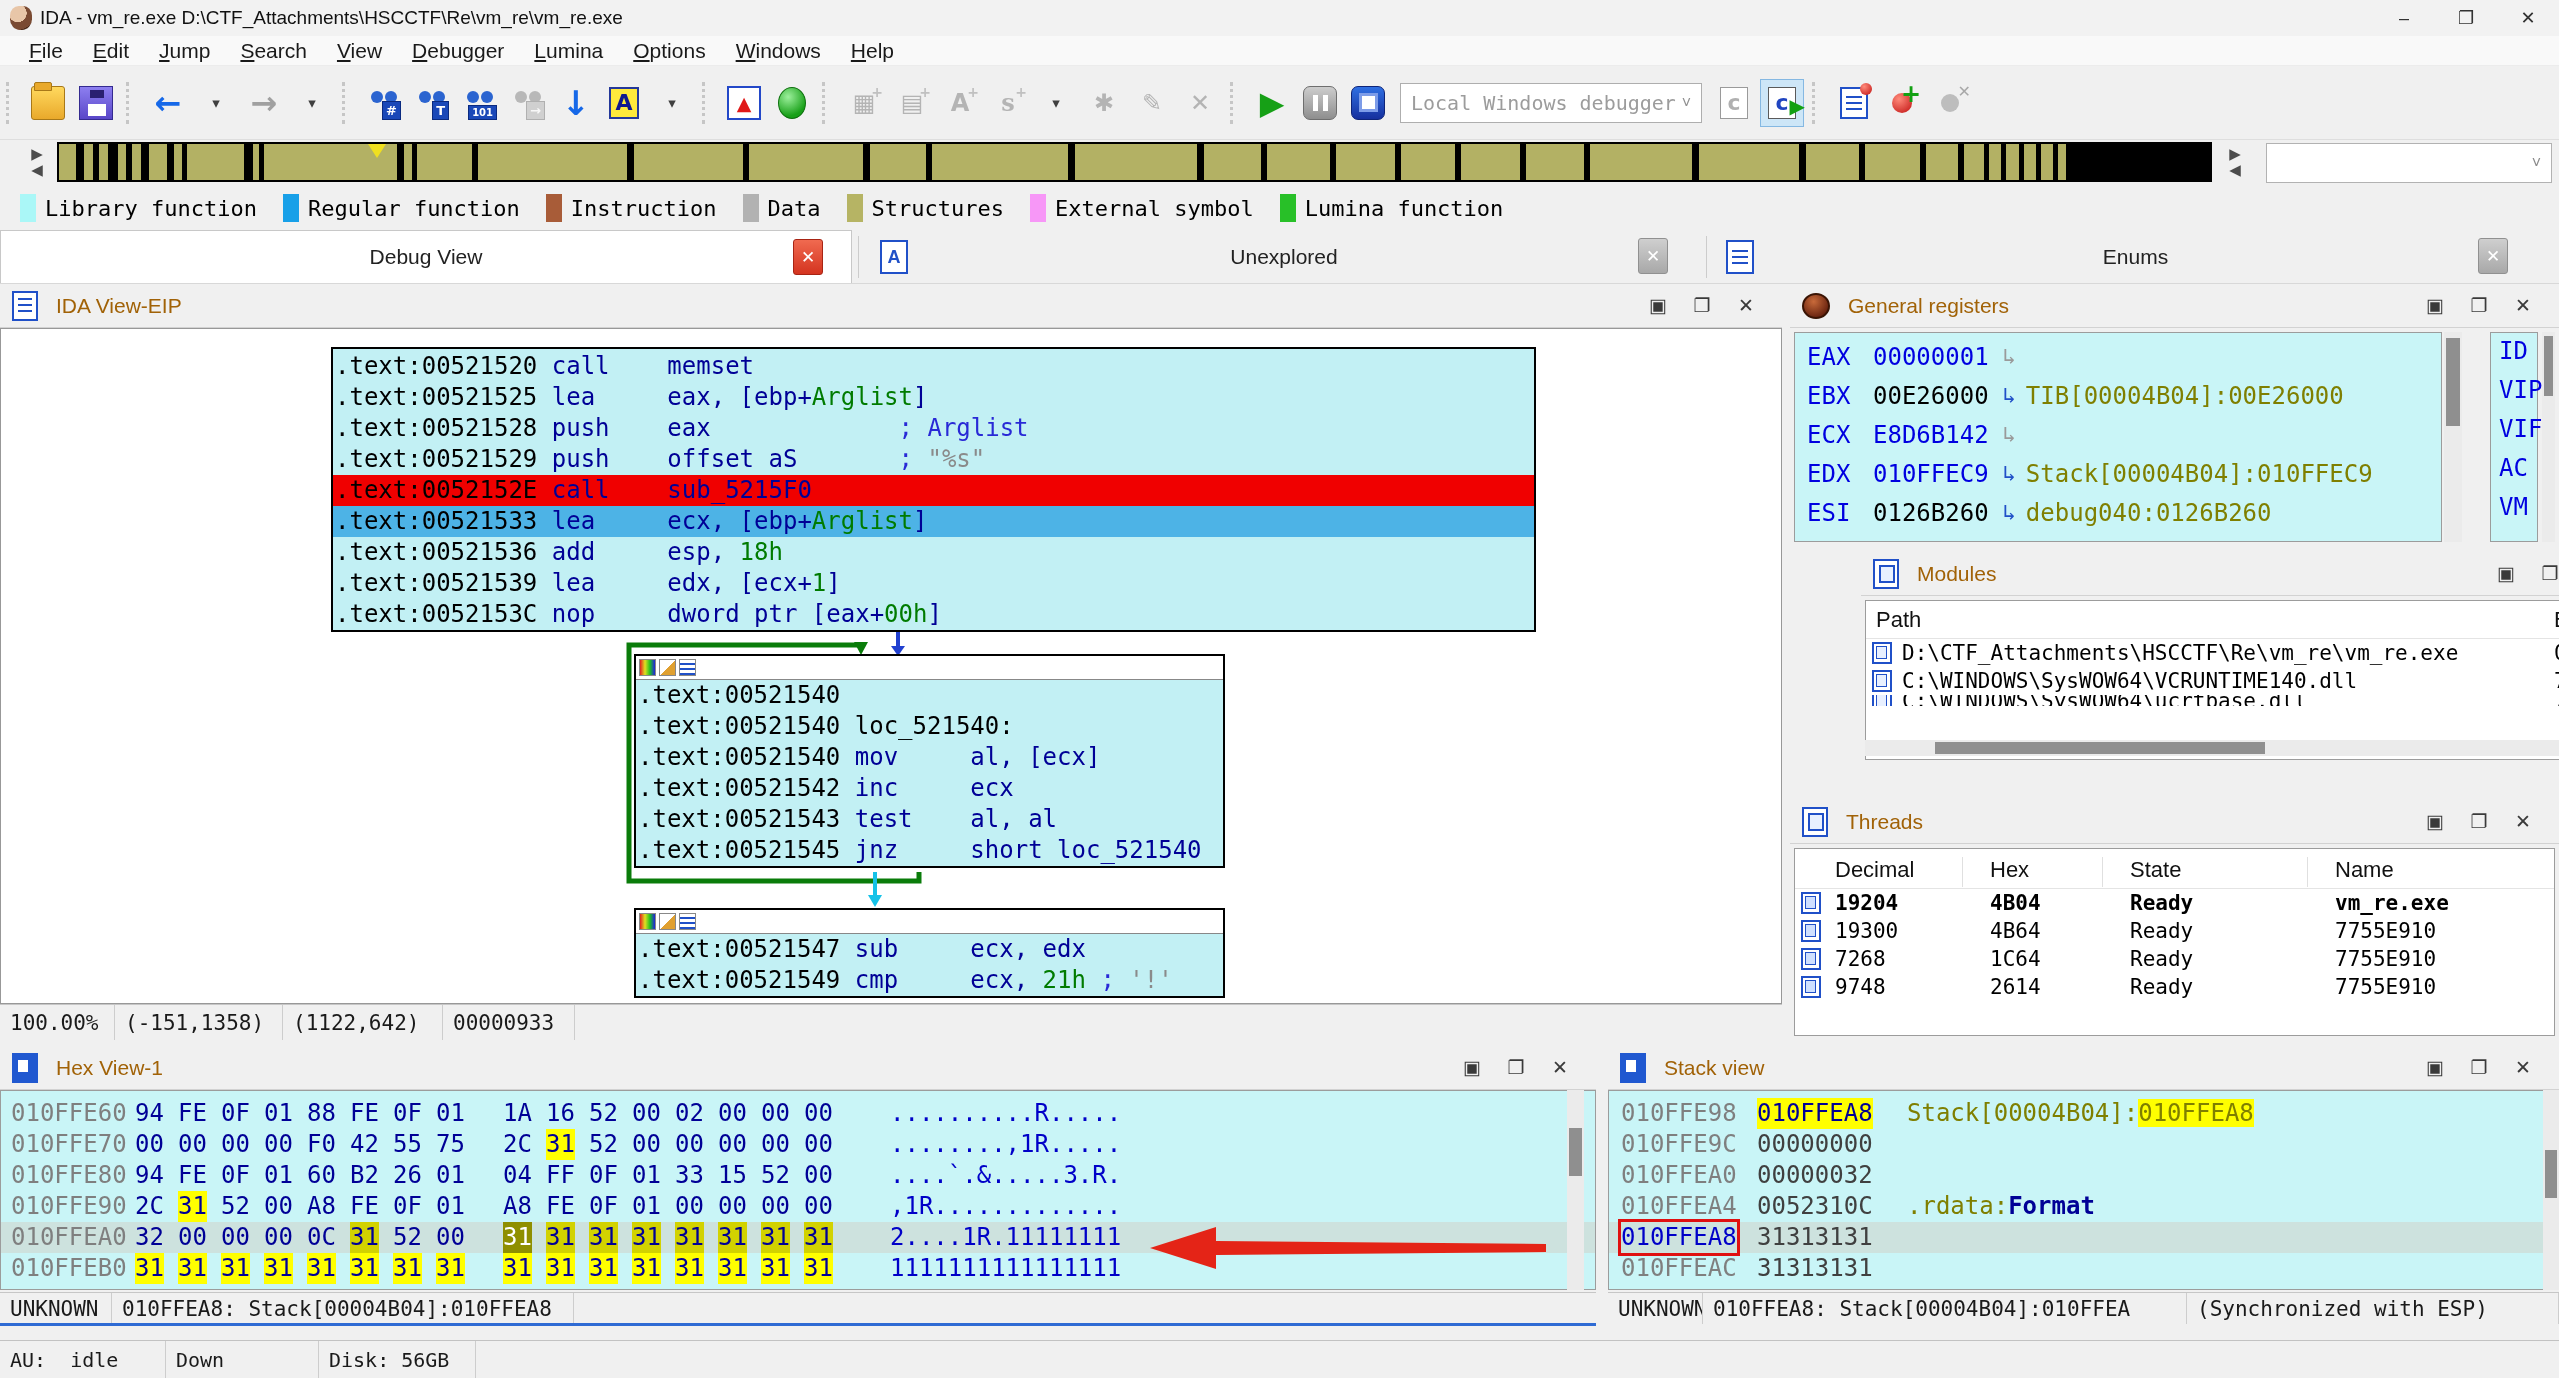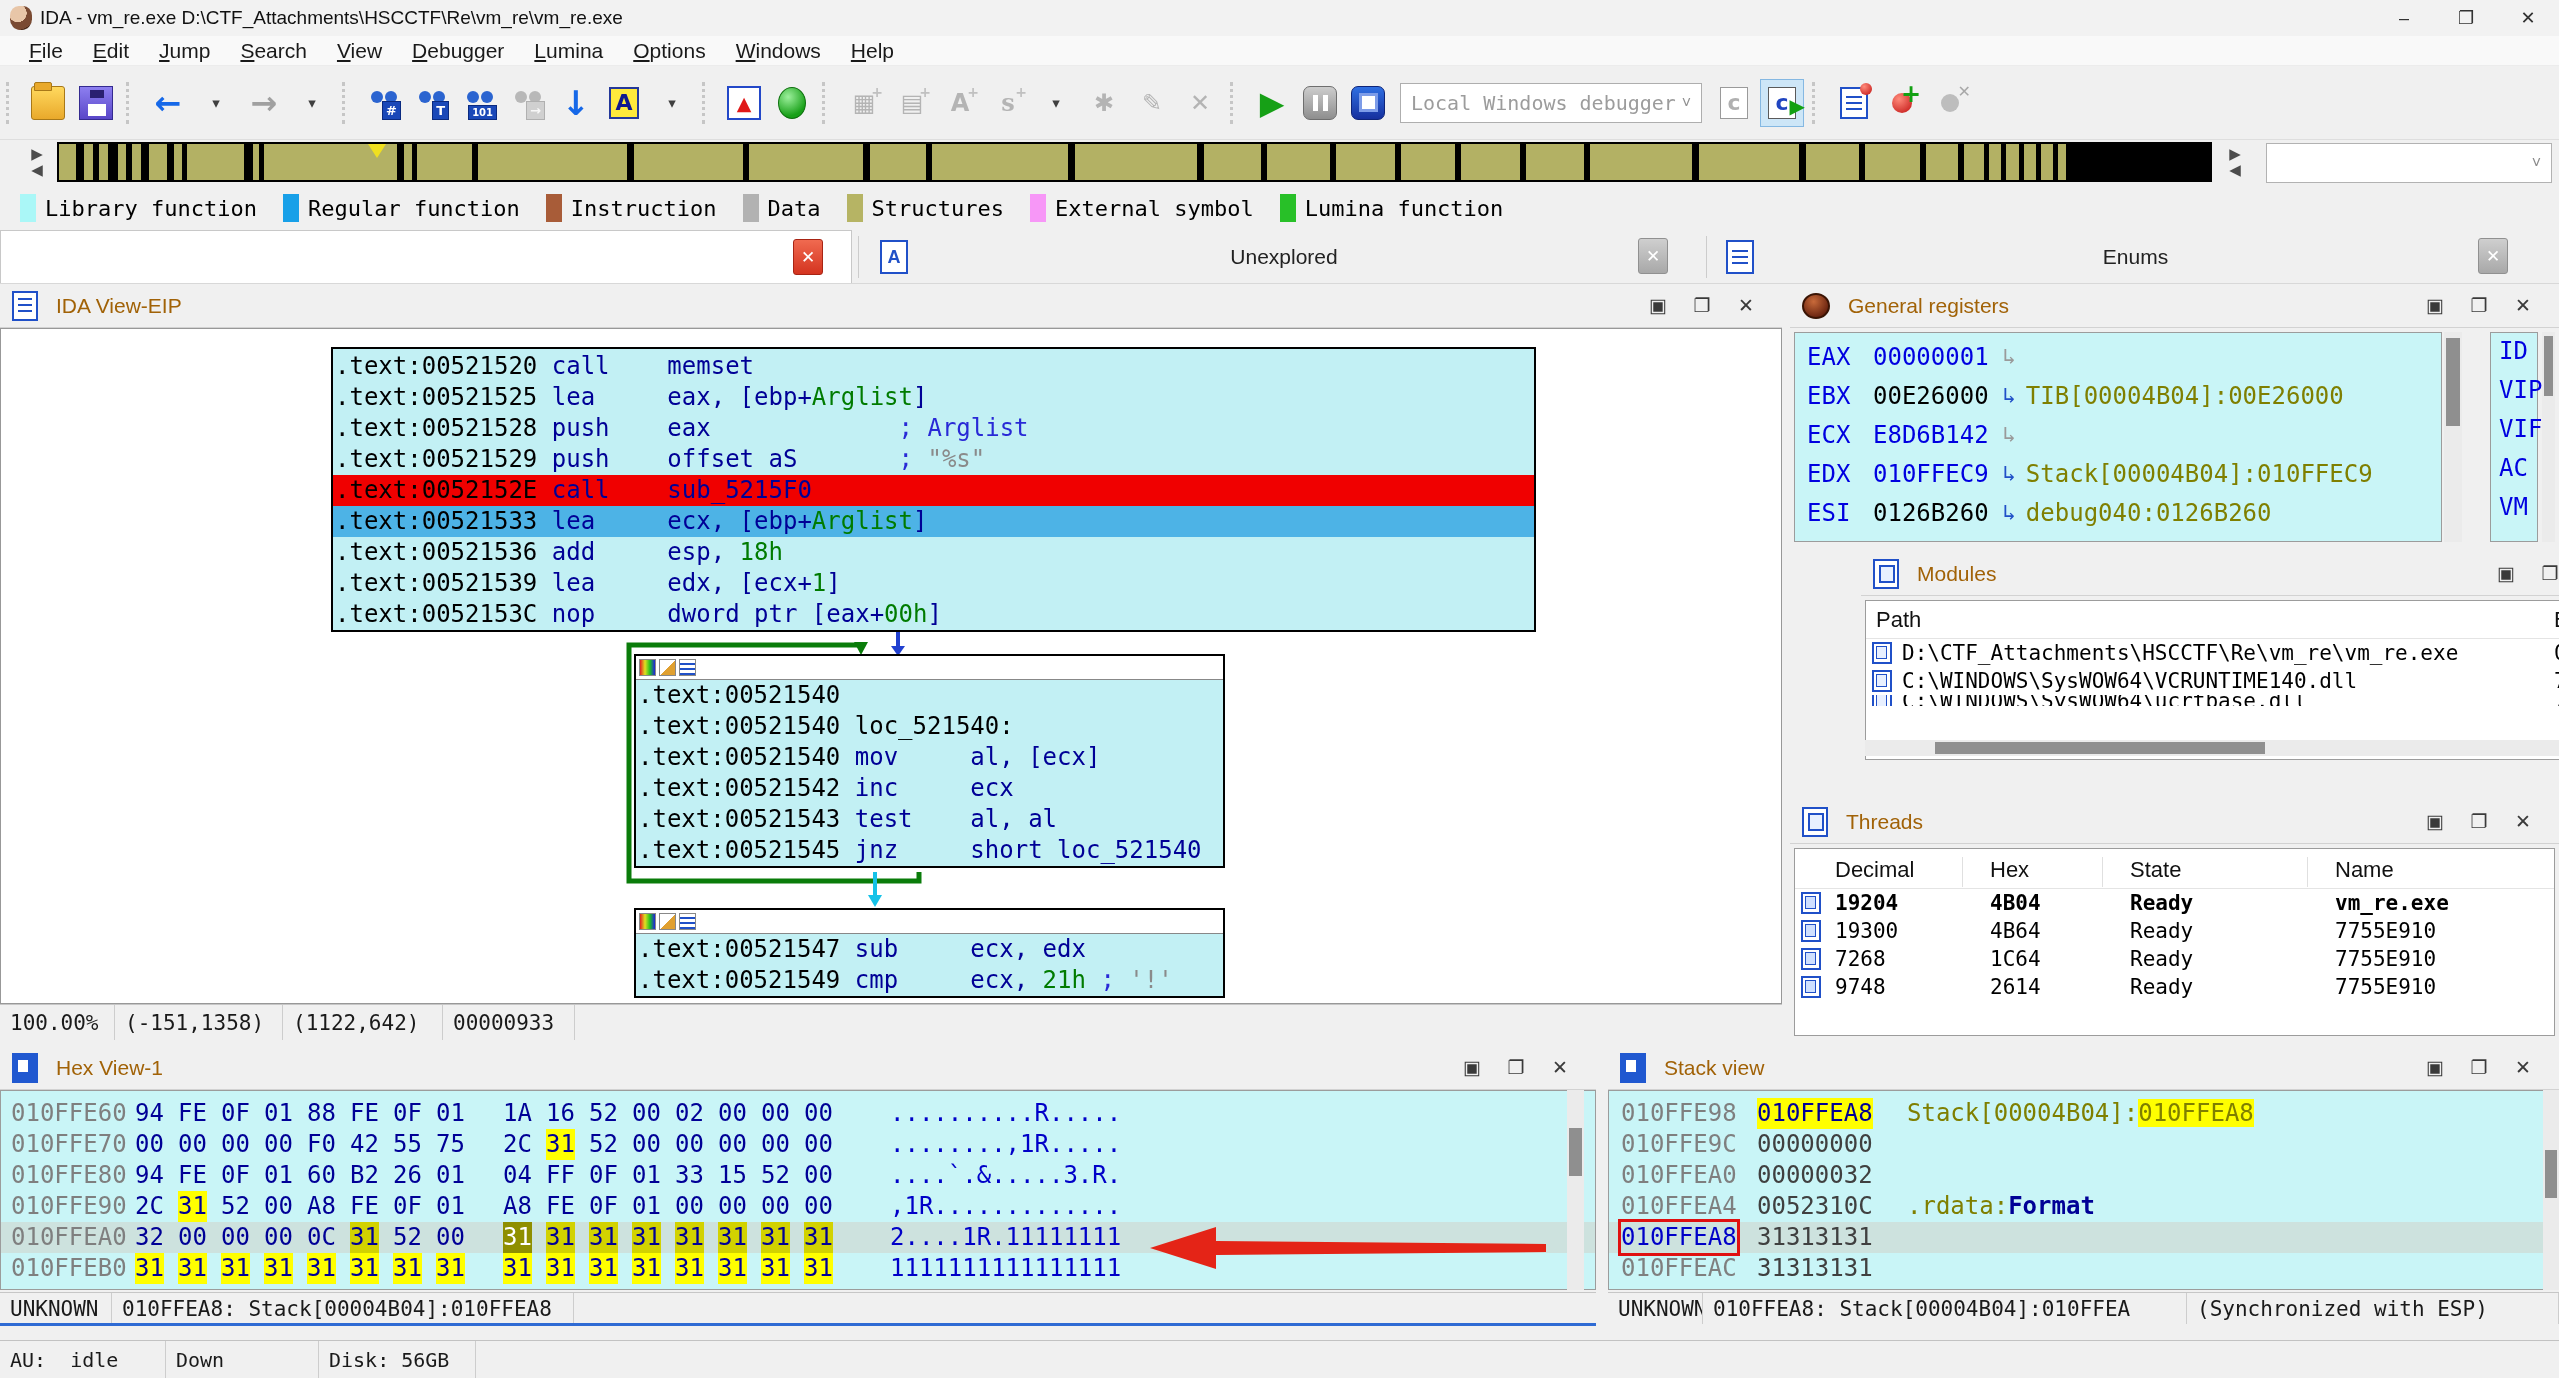--- a/index.html
+++ b/index.html
@@ -443,20 +443,21 @@
         <i class="swatch" style="background: rgb(247, 151, 247);"></i>
         <span>External symbol</span>
       </div>
       <div class="lg">
         <i class="swatch" style="background: rgb(40, 192, 40);"></i>
         <span>Lumina function</span>
       </div>
     </div>
   <div id="tabbar">
       <div class="tab active" style="left: 0px; width: 852px;">
+        <span class="tab-label">Debug View</span>
         <span class="tab-close red" style="left: 792px;">✕</span>
       </div>
       <span class="tabsep" style="left: 858px;"></span>
       <div class="tab" style="left: 868px; width: 832px;">
         <span class="tabicon" style="left: 12px;">A</span>
         <span class="tab-label">Unexplored</span>
         <span class="tab-close gray" style="left: 770px;">✕</span>
       </div>
       <span class="tabsep" style="left: 1706px;"></span>
       <div class="tab" style="left: 1712px; width: 847px;">

